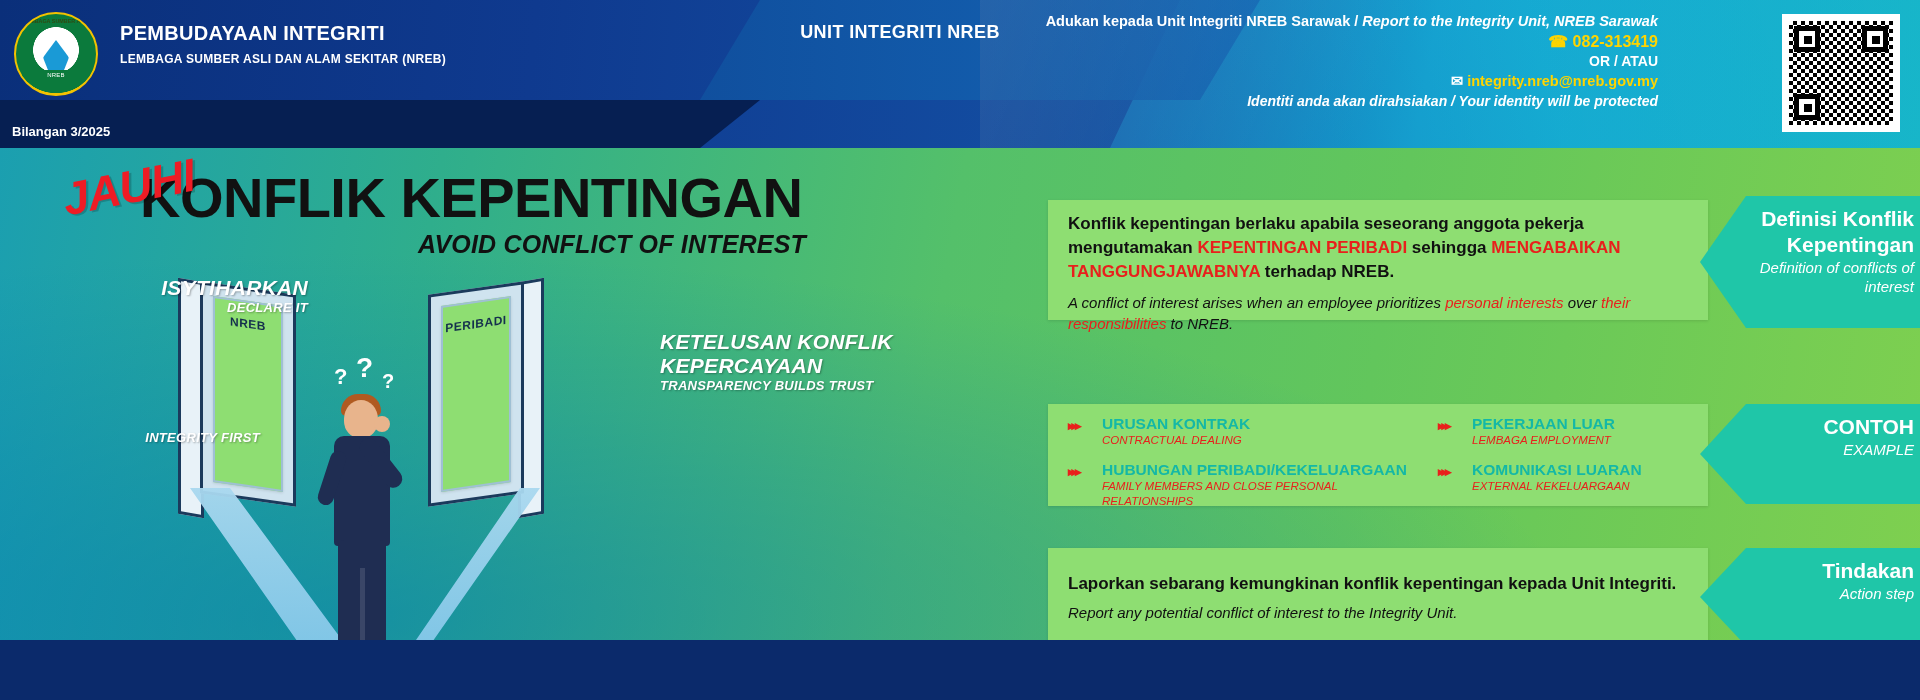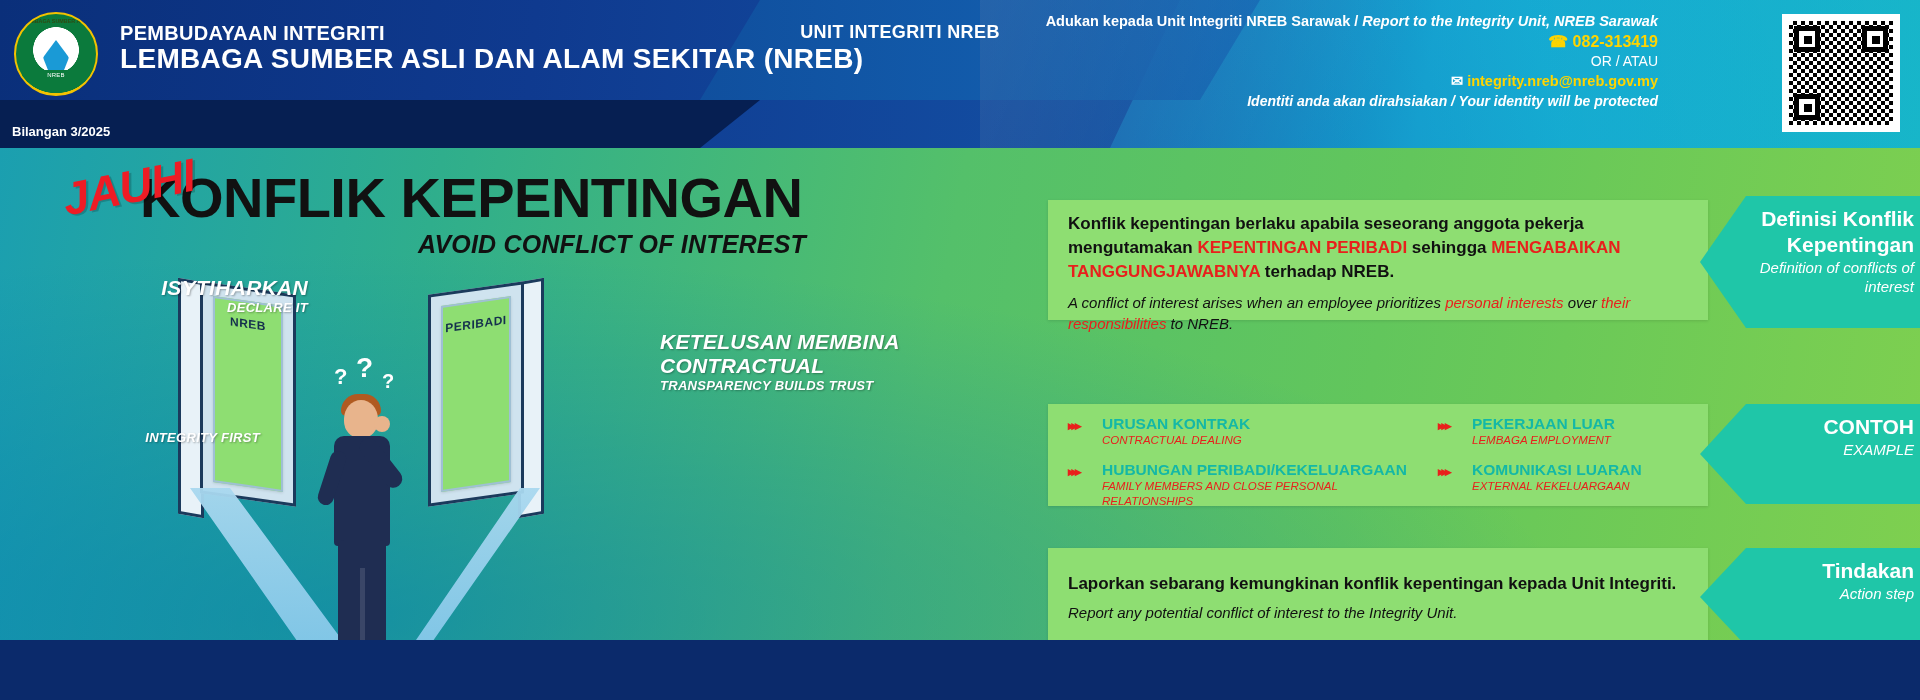--- a/index.html
+++ b/index.html
@@ -68,38 +68,38 @@
   }
   .logo .logo-top {
     position: absolute; left: 0; right: 0; top: 4px;
     text-align: center; font-size: 5.4px; color: #2e4a12; font-weight: bold;
   }
   .hdr-title {
     position: absolute; left: 120px; top: 20px;
     color: #ffffff;
   }
   .hdr-title .l1 { font-size: 20px; font-weight: bold; letter-spacing: .3px; line-height: 26px; }
-  .hdr-title .l2 { font-size: 28px; font-weight: bold; letter-spacing: .3px; line-height: 26px; }
+  .hdr-title .l2 { font-size: 12px; font-weight: bold; letter-spacing: .3px; line-height: 26px; }
   .bilangan {
     position: absolute; left: 12px; top: 124px;
     color: #ffffff; font-size: 13px; font-weight: bold;
   }
   .unit-title {
     position: absolute; left: 700px; top: 22px; width: 400px;
     text-align: center;
     color: #ffffff; font-size: 18px; font-weight: bold; letter-spacing: .4px;
   }
   .report-block {
     position: absolute; right: 262px; top: 12px;
     width: 720px; text-align: right; color: #ffffff;
   }
   .report-block .rb-line { font-size: 14.5px; line-height: 19px; font-weight: bold; }
   .report-block .rb-line .ital { font-style: italic; font-weight: bold; }
   .report-block .rb-phone { font-size: 16px; font-weight: bold; color: #ffd400; line-height: 21px; }
-  .report-block .rb-or { font-size: 14px; font-weight: normal; line-height: 19px; }
+  .report-block .rb-or { font-size: 14px; font-weight: bold; line-height: 19px; }
   .report-block .rb-mail { font-size: 14.5px; font-weight: bold; line-height: 20px; }
   .report-block .rb-mail .addr { color: #ffd400; }
   .report-block .rb-ident { font-size: 14px; font-style: italic; font-weight: bold; line-height: 20px; }
   .qr {
     position: absolute; right: 20px; top: 14px;
     width: 118px; height: 118px; background: #ffffff; padding: 7px;
   }
   .qr-inner {
     width: 100%; height: 100%;
     background-image:
@@ -329,21 +329,21 @@
     </div>
 
     <div class="slogan right-al sl-declare">
       <div class="ms">ISYTIHARKAN</div>
       <div class="en">DECLARE IT</div>
     </div>
     <div class="slogan right-al sl-integrity">
       <div class="en">INTEGRITY FIRST</div>
     </div>
     <div class="slogan sl-trust">
-      <div class="ms">KETELUSAN MEMBINA CONTRACTUAL</div>
+      <div class="ms">KETELUSAN KONFLIK KEPERCAYAAN</div>
       <div class="en">TRANSPARENCY BUILDS TRUST</div>
     </div>
   </div>
 
   <div class="panel p1"></div>
   <div class="tab t1">
     <div class="t-ms">Definisi Konflik Kepentingan</div>
     <div class="t-en">Definition of conflicts of interest</div>
   </div>
   <div class="p1-text">

